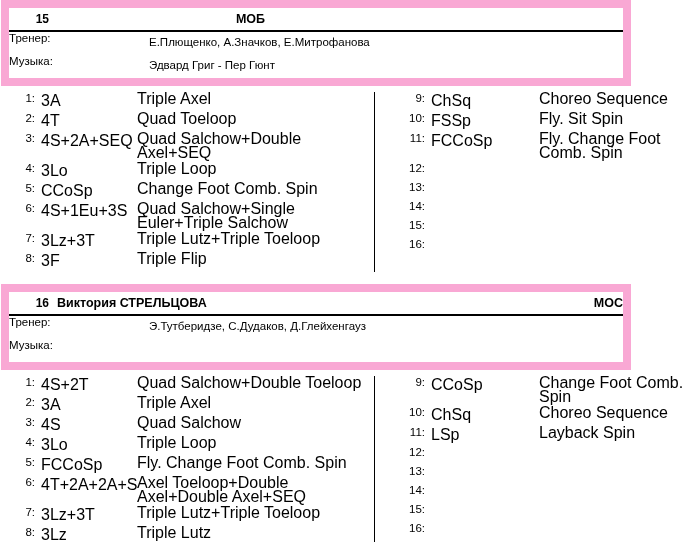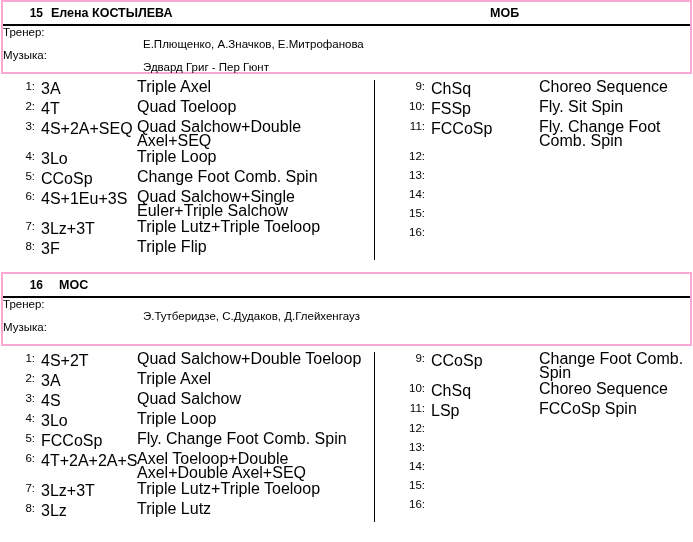--- a/index.html
+++ b/index.html
@@ -19,23 +19,23 @@
     height: 542px;
     position: relative;
     overflow: hidden;
   }
   .skater-block {
     width: 691px;
     margin: 0 auto;
   }
   
   .hdr-box {
-    border: 2px solid #f9a8d4;
-    box-sizing: border-box;
-    width: 691px;
+    border: 8px solid #f9a8d4;
+    box-sizing: border-box;
+    width: 630px;
   }
   .hdr-row-name {
     display: flex;
     align-items: center;
     padding: 4px 0 4px 0;
     border-bottom: 2px solid #000;
     height: 24px;
     box-sizing: border-box;
   }
   .hdr-num {
@@ -47,39 +47,39 @@
   }
   .hdr-name {
     font-weight: bold;
     font-size: 12.5px;
     flex: 1;
   }
   .hdr-club {
     font-weight: bold;
     font-size: 12.5px;
     width: 200px;
-    text-align: left;
+    text-align: right;
     padding-left: 8px;
   }
   .hdr-row {
     display: flex;
     align-items: flex-start;
     height: 23px;
     box-sizing: border-box;
   }
   .hdr-label {
     width: 128px;
     text-align: left;
     padding-right: 10px;
     font-size: 11.5px;
   }
   .hdr-value {
     flex: 1;
     font-size: 11.5px;
-    padding-top: 12px;
+    padding-top: 4px;
     padding-left: 2px;
   }
 
   
   .elements {
     display: flex;
     padding-top: 6px;
     padding-bottom: 2px;
     position: relative;
   }
@@ -136,21 +136,20 @@
 </style>
 </head>
 <body>
 
 <div class="page">
 
   <div class="skater-block">
     <div class="hdr-box">
       <div class="hdr-row-name">
         <div class="hdr-num">15</div>
-        <div class="hdr-name">Елена КОСТЫЛЕВА</div>
         <div class="hdr-club">МОБ</div>
       </div>
       <div class="hdr-row">
         <div class="hdr-label">Тренер:</div>
         <div class="hdr-value">Е.Плющенко, А.Значков, Е.Митрофанова</div>
       </div>
       <div class="hdr-row">
         <div class="hdr-label">Музыка:</div>
         <div class="hdr-value">Эдвард Григ - Пер Гюнт</div>
       </div>
@@ -242,20 +241,21 @@
       </div>
     </div>
   </div>
 
   <div class="block-gap"></div>
 
   <div class="skater-block">
     <div class="hdr-box">
       <div class="hdr-row-name">
         <div class="hdr-num">16</div>
+        <div class="hdr-name">Виктория СТРЕЛЬЦОВА</div>
         <div class="hdr-club">МОС</div>
       </div>
       <div class="hdr-row">
         <div class="hdr-label">Тренер:</div>
         <div class="hdr-value">Э.Тутберидзе, С.Дудаков, Д.Глейхенгауз</div>
       </div>
       <div class="hdr-row">
         <div class="hdr-label">Музыка:</div>
       </div>
     </div>
@@ -309,21 +309,21 @@
           <div class="el-desc">Change Foot Comb. Spin</div>
         </div>
         <div class="el-row">
           <div class="el-idx">10:</div>
           <div class="el-code">ChSq</div>
           <div class="el-desc">Choreo Sequence</div>
         </div>
         <div class="el-row">
           <div class="el-idx">11:</div>
           <div class="el-code">LSp</div>
-          <div class="el-desc">FCCoSp Spin</div>
+          <div class="el-desc">Layback Spin</div>
         </div>
         <div class="el-row">
           <div class="el-idx">12:</div>
           <div class="el-code"></div>
           <div class="el-desc"></div>
         </div>
         <div class="el-row">
           <div class="el-idx">13:</div>
           <div class="el-code"></div>
           <div class="el-desc"></div>

